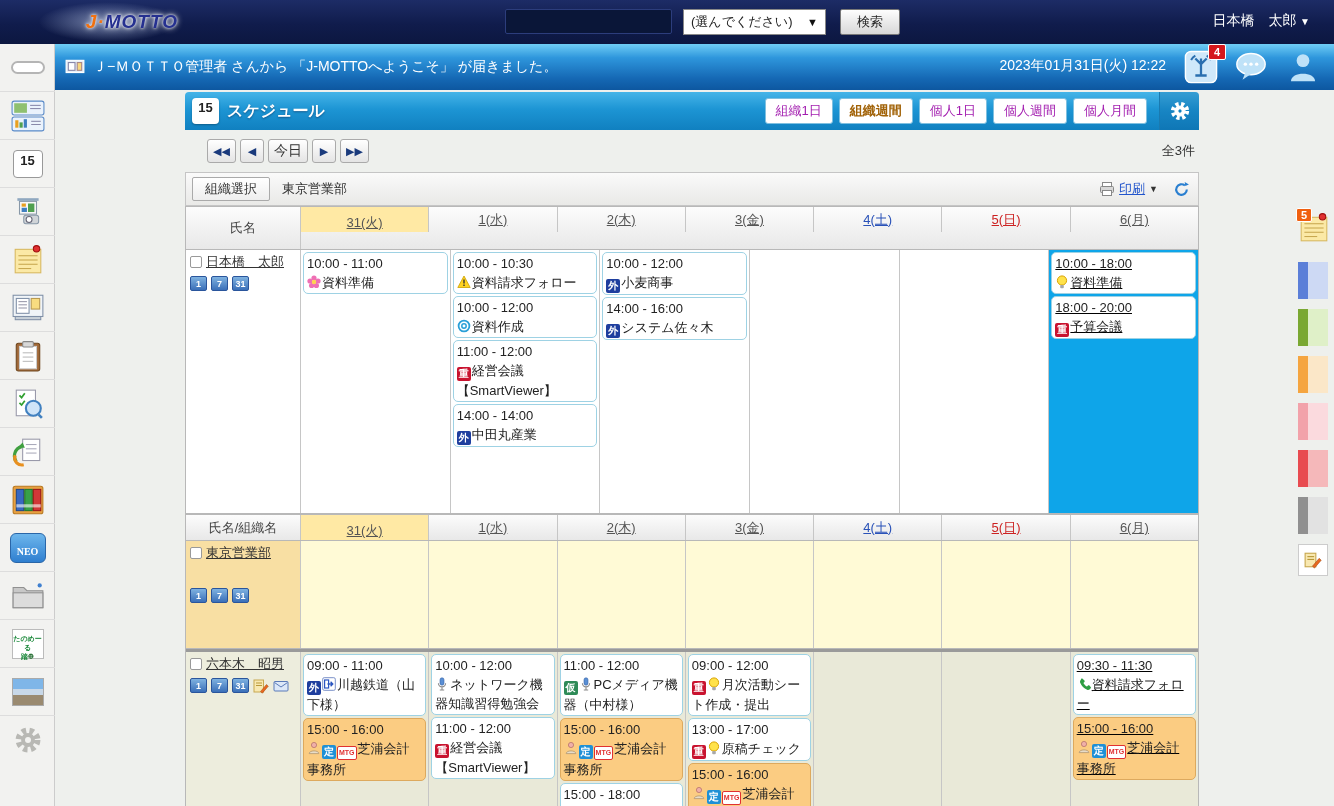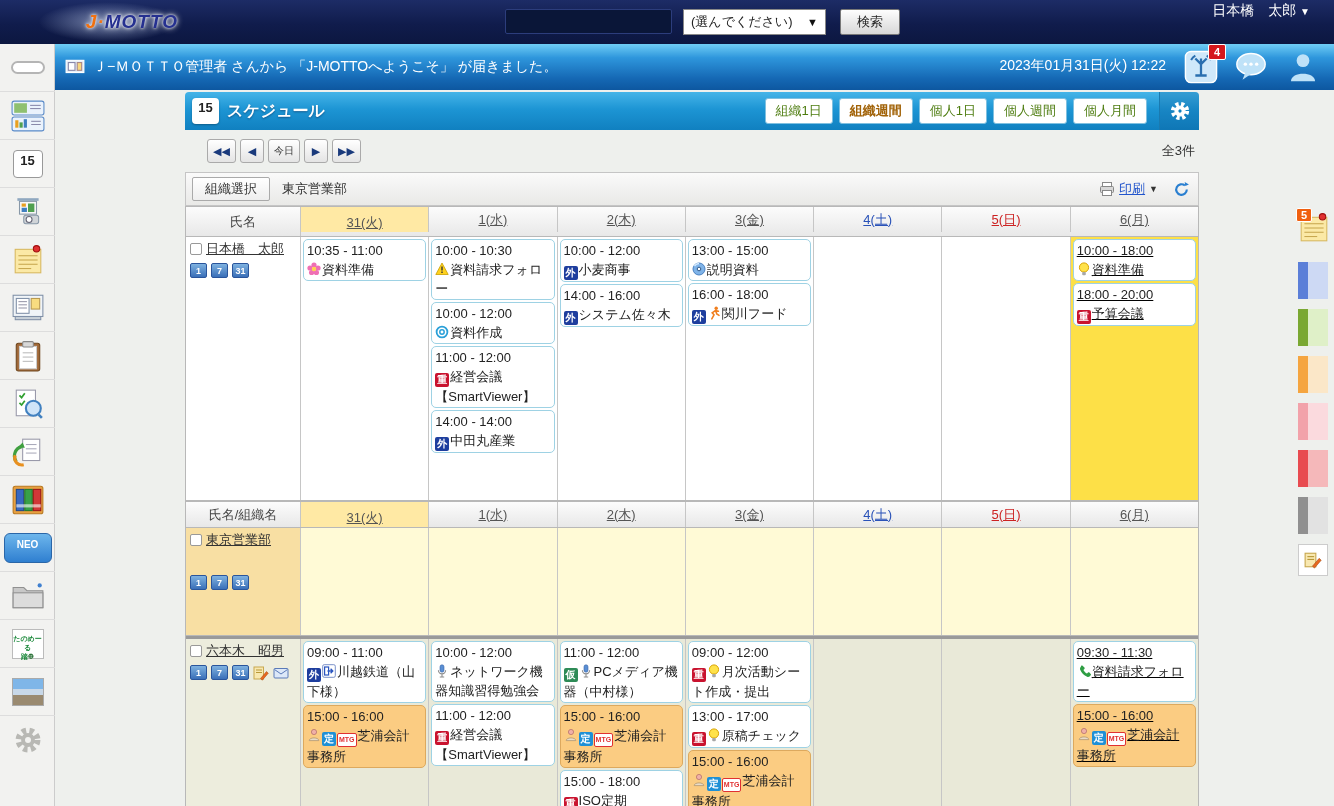--- a/index.html
+++ b/index.html
@@ -18,21 +18,21 @@
     text-shadow:0 0 3px #fff,0 0 6px #fff; letter-spacing:1px; }
   .logo-txt b.o1{color:#f07010;} .logo-txt b.o2{color:#253090;}
   .top-search { position:absolute; left:505px; top:9px; width:167px; height:25px;
     background:#0a1638; border:1px solid #2c3d7c; border-radius:2px; color:#dde; font-size:12px; padding:0 6px; }
   .top-select { position:absolute; left:683px; top:9px; width:143px; height:26px; background:#fff;
     border:1px solid #888; font-size:13px; color:#222; display:flex; align-items:center; justify-content:space-between; padding:0 7px; }
   .top-select .car { font-size:11px; color:#111; }
   .top-btn { position:absolute; left:840px; top:9px; width:60px; height:26px;
     background:linear-gradient(#fdfdfd,#d8d8d8); border:1px solid #777; border-radius:2px;
     font-size:13px; color:#222; display:flex; align-items:center; justify-content:center; }
-  .top-user { position:absolute; right:24px; top:2px; color:#fff; font-size:14px; }
+  .top-user { position:absolute; right:24px; top:12px; color:#fff; font-size:14px;font-family:Liberation Serif, serif; }
   .top-user .car{ font-size:10px; }
 
   
   .notifbar { position:absolute; left:55px; top:44px; width:1279px; height:46px;
     background:linear-gradient(180deg,#6fcdf5 0%,#2e96dc 30%,#1568b4 75%,#0d57a0 100%);
     color:#fff; display:flex; align-items:center; font-size:14px; }
   .notif-ic { margin:0 8px 0 10px; }
   .notif-time { position:absolute; right:168px; top:13px; font-size:14px; }
   .nicon { position:absolute; top:6px; width:34px; height:34px; }
   .nicon .bdg { position:absolute; right:-8px; top:-6px; background:#d5161b; color:#fff; font-size:11px;
@@ -41,23 +41,23 @@
   
   .sidebar { position:absolute; left:0; top:44px; width:55px; height:762px;
     background:#f2f2f0; border-right:1px solid #ccc; }
   .side-item { width:55px; height:48px; display:flex; align-items:center; justify-content:center;
     border-bottom:1px solid #ddd; position:relative; }
   .pill { width:34px; height:13px; border:2px solid #b5b5b5; border-radius:8px; background:#fff; }
   .mini-cal15 { width:30px; height:28px; background:#fff; border:1px solid #999; border-radius:4px;
     overflow:hidden; text-align:center; }
   .mini-cal15 .mc-top{ height:8px; background:linear-gradient(#6ec0ee,#2e8cd0); }
   .mini-cal15 .mc-n{ font-size:13px; font-weight:bold; color:#222; line-height:18px; }
-  .neo-tile { width:48px; height:30px; background:linear-gradient(#6db6ec,#2f7fd0); border-radius:6px;
+  .neo-tile { width:36px; height:30px; background:linear-gradient(#6db6ec,#2f7fd0); border-radius:6px;
     color:#fff; font-weight:bold; font-size:10px; display:flex; align-items:flex-end; justify-content:center;
-    padding-bottom:12px; border:1px solid #2a66a8; }
+    padding-bottom:5px; border:1px solid #2a66a8;font-family:Liberation Serif, serif; }
   .tano { width:32px; height:30px; background:#fff; border:1px solid #bbb; color:#1d8a3c;
     font-size:7px; font-weight:bold; text-align:center; line-height:1.3; padding-top:4px; }
   .photo-tile { width:32px; height:28px; border:1px solid #aaa;
     background:linear-gradient(180deg,#7fb6e8 0 40%, #c8d8e8 40% 60%, #9a8a70 60% 100%); }
 
   
   .rail { position:absolute; right:2px; top:212px; width:34px; }
   .rail-top { position:relative; width:32px; height:40px; margin-bottom:10px; }
   .rail-top .bdg { position:absolute; left:-2px; top:-4px; background:#f06010; color:#fff; font-size:11px;
     font-weight:bold; padding:0 4px; border-radius:2px; border:1px solid #fff; z-index:2; }
@@ -69,32 +69,32 @@
   .main { position:absolute; left:185px; top:92px; width:1014px; }
   .titlebar { height:38px; background:linear-gradient(180deg,#45b4e8 0%,#1d95d4 45%,#1080c0 100%);
     border-radius:4px 4px 0 0; display:flex; align-items:center; position:relative; }
   .tb-cal { width:27px; height:26px; margin:0 8px 0 7px; background:#fff; border-radius:4px; overflow:hidden;
     text-align:center; box-shadow:0 1px 2px rgba(0,0,0,.3); }
   .tb-cal .mc-top{ height:7px; background:linear-gradient(#e86060,#c82020); }
   .tb-cal .mc-n{ font-size:13px; font-weight:bold; color:#222; line-height:17px; }
   .tb-title { color:#fff; font-size:16px; font-weight:bold; text-shadow:0 1px 2px rgba(0,0,40,.4); }
   .viewbtns { position:absolute; right:52px; top:6px; display:flex; gap:6px; }
   .vbtn { height:26px; padding:0 10px; background:#fff; border:1px solid #7fc0e0; border-radius:3px;
-    font-size:13px; color:#4d7c0f; display:flex; align-items:center; }
+    font-size:13px; color:#a21caf; display:flex; align-items:center; }
   .vbtn.active { color:#a16207; font-weight:bold; }
   .tb-gear { position:absolute; right:0; top:0; width:40px; height:38px; background:rgba(10,90,150,.25);
     border-left:1px solid #1a7ab0; display:flex; align-items:center; justify-content:center; border-radius:0 4px 0 0; }
 
   
   .daterow { height:42px; display:flex; align-items:center; position:relative; }
   .drange { font-size:16px; font-weight:bold; color:#222; margin-left:6px; }
   .navbtns { display:flex; gap:4px; margin-left:22px; }
   .nbtn { min-width:24px; height:24px; padding:0 5px; background:linear-gradient(#fff,#e4e4e4);
     border:1px solid #aaa; border-radius:3px; font-size:11px; color:#1a3a7c; display:flex; align-items:center; justify-content:center; }
-  .nbtn.today { font-size:10px; color:#333; }
+  .nbtn.today { font-size:14px; color:#333; }
   .total { position:absolute; right:4px; font-size:13px; color:#333; }
 
   
   .toolrow { height:34px; background:linear-gradient(#fafafa,#e9e9e7); border:1px solid #c5c5c5;
     display:flex; align-items:center; position:relative; }
   .orgbtn { height:24px; padding:0 12px; margin-left:6px; background:linear-gradient(#fff,#eee);
     border:1px solid #aaa; border-radius:2px; font-size:13px; color:#333; display:flex; align-items:center; }
   .orgname { font-size:13px; color:#333; margin-left:12px; }
   .printwrap { position:absolute; right:40px; display:flex; align-items:center; gap:4px; font-size:13px; }
   .printlink { color:#2255cc; text-decoration:underline; }
@@ -464,21 +464,21 @@
         <a class="printlink">印刷</a>
         <span class="printcar">▼</span>
       </span>
       <svg class="refresh" width="17" height="17">
           <use href="#refresh-icon"></use>
         </svg>
     </div>
 
     <div class="grid" id="grid">
         <div class="grow header-row">
-          <div class="cell name-cell" style="display: flex; align-items: center; justify-content: center; height: 29px; padding: 0px;">氏名</div>
+          <div class="cell name-cell" style="display: flex; align-items: center; justify-content: center; height: 42px; padding: 0px;">氏名</div>
           <div class="cell day-cell today">
             <a>31(火)</a>
           </div>
           <div class="cell day-cell ">
             <a>1(水)</a>
           </div>
           <div class="cell day-cell ">
             <a>2(木)</a>
           </div>
           <div class="cell day-cell ">
@@ -495,21 +495,21 @@
           </div>
         </div>
         <div class="grow" style="min-height: 264px;">
           <div class="cell name-cell" style="background: rgb(255, 255, 255);"><span class="cb"></span><a class="member-link">日本橋　太郎</a><div class="tools">
               <span class="mini-cal">1</span>
               <span class="mini-cal">7</span>
               <span class="mini-cal">31</span>
             </div></div>
           <div class="cell day-cell" style="background: rgb(255, 255, 255);">
             <div class="event">
-              <div>10:35 - 11:00</div>
+              <div>10:00 - 11:00</div>
               <div><svg class="ic">
                   <use href="#flower-icon"></use>
                 </svg>資料準備</div>
             </div>
           </div>
           <div class="cell day-cell" style="background: rgb(255, 255, 255);">
             <div class="event">
               <div>10:00 - 10:30</div>
               <div><svg class="ic">
                   <use href="#warning-icon"></use>
@@ -533,37 +533,23 @@
           <div class="cell day-cell" style="background: rgb(255, 255, 255);">
             <div class="event">
               <div>10:00 - 12:00</div>
               <div><span class="ebadge b-gai">外</span>小麦商事</div>
             </div>
             <div class="event">
               <div>14:00 - 16:00</div>
               <div><span class="ebadge b-gai">外</span>システム佐々木</div>
             </div>
           </div>
-          <div class="cell day-cell" style="background: rgb(255, 255, 255);">
-            <div class="event">
-              <div>13:00 - 15:00</div>
-              <div><svg class="ic">
-                  <use href="#cd-icon"></use>
-                </svg>説明資料</div>
-            </div>
-            <div class="event">
-              <div>16:00 - 18:00</div>
-              <div><span class="ebadge b-gai">外</span><svg class="ic">
-                  <use href="#runner-icon"></use>
-                </svg>関川フード</div>
-            </div>
-          </div>
           <div class="cell day-cell" style="background: rgb(255, 255, 255);"></div>
           <div class="cell day-cell" style="background: rgb(255, 255, 255);"></div>
-          <div class="cell day-cell" style="background: #fde047;">
+          <div class="cell day-cell" style="background: #0ea5e9;">
             <div class="event">
               <div>10:00 - 18:00</div>
               <div><svg class="ic">
                   <use href="#bulb-icon"></use>
                 </svg>資料準備</div>
             </div>
             <div class="event">
               <div>18:00 - 20:00</div>
               <div><span class="ebadge b-juu">重</span>予算会議</div>
             </div>

